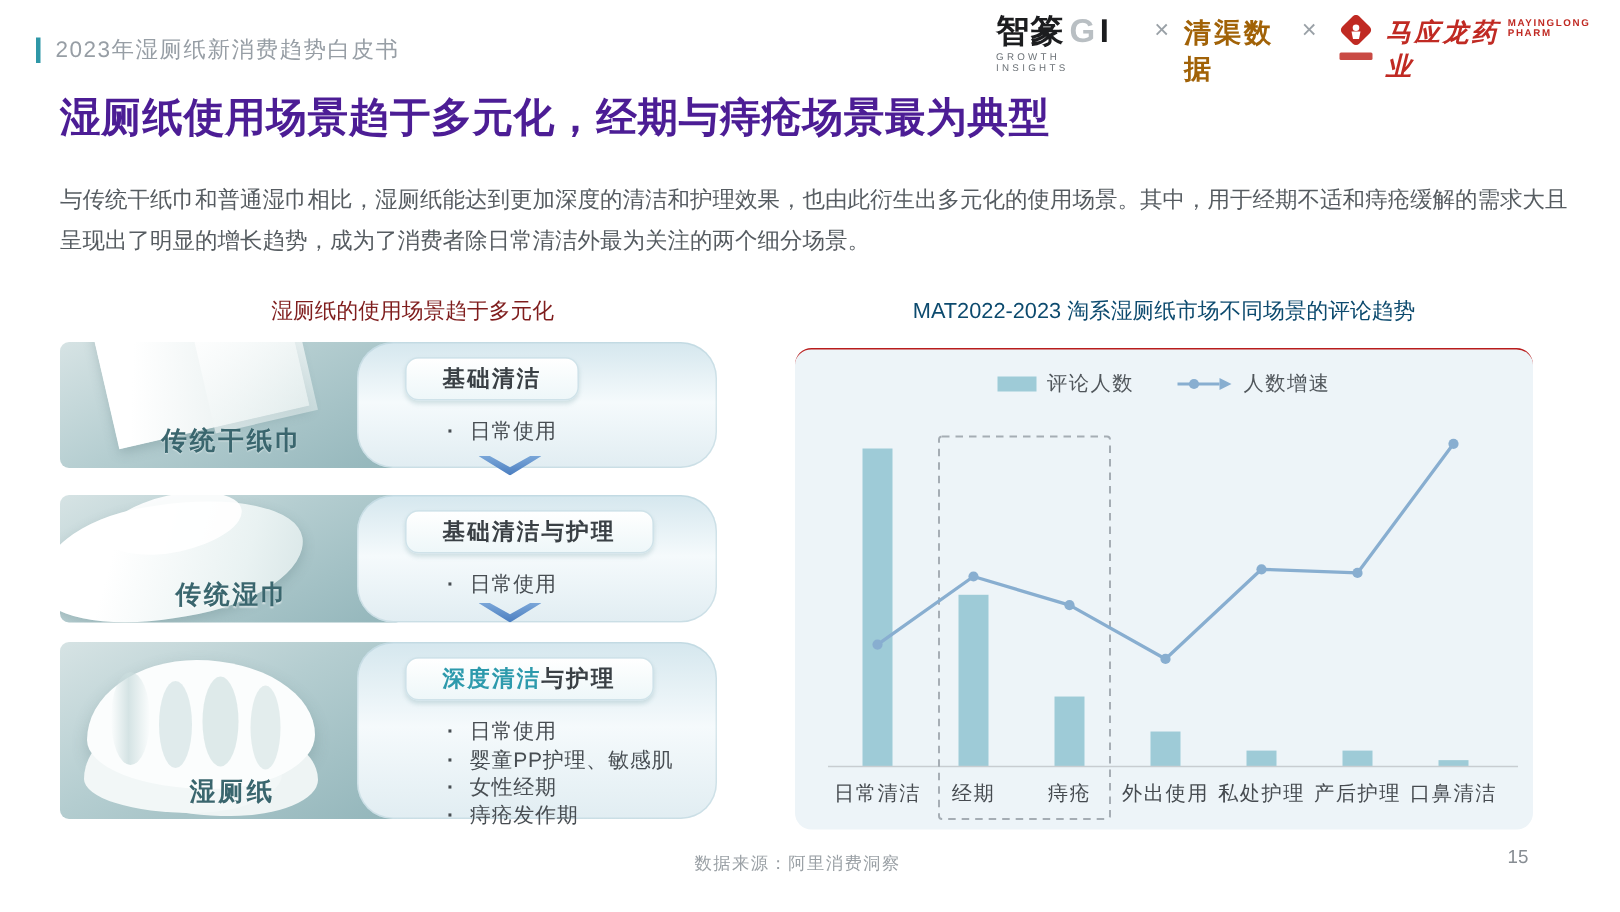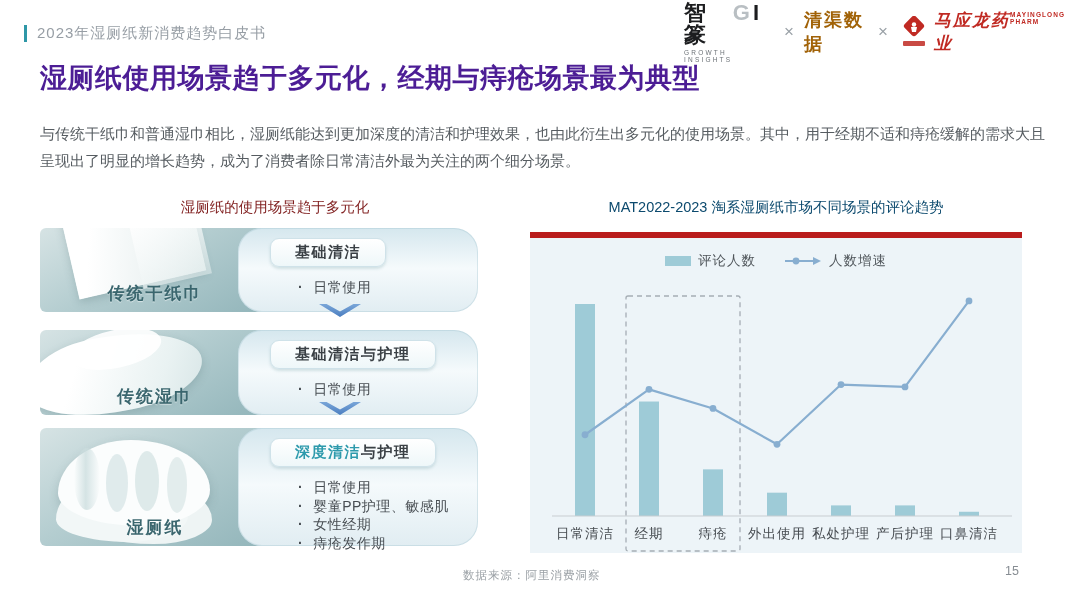--- a/index.html
+++ b/index.html
@@ -4,21 +4,21 @@
 <style>
   html,body{margin:0;padding:0;background:#e8e8e8;}
   .stage{
     position:relative;width:1080px;height:608px;margin:0 auto;
     background:#ffffff;overflow:hidden;
     font-family:"Liberation Sans","DejaVu Sans",sans-serif;
   }
   
   .hdr-tick{position:absolute;left:24px;top:25px;width:3px;height:17px;background:#2e97a7;}
   .hdr-crumb{position:absolute;left:37px;top:24px;font-size:15px;color:#979ea5;letter-spacing:1px;}
-  .logos{position:absolute;left:684px;top:10px;height:44px;display:flex;align-items:center;}
+  .logos{position:absolute;left:664px;top:10px;height:44px;display:flex;}
   .lg-zz{display:flex;flex-direction:column;align-items:flex-start;margin-right:14px;}
   .lg-zz-row{display:flex;align-items:baseline;font-weight:900;font-size:22px;line-height:22px;color:#1c1d1f;letter-spacing:1px;}
   .lg-zz-row .g{color:#b9bfc3;margin-left:3px;}
   .lg-zz-row .i{color:#1c1d1f;margin-left:2px;}
   .lg-zz-sub{font-size:6.5px;letter-spacing:2.2px;color:#6c7277;margin-top:3px;}
   .lg-x{font-size:17px;color:#9aa1a7;margin:0 10px;}
   .lg-qq{font-weight:900;font-size:18px;color:#a16207;letter-spacing:2px;}
   .lg-seal{margin:0 6px 0 2px;display:flex;flex-direction:column;align-items:center;}
   .lg-ml{display:flex;}
   .lg-ml-cn{font-weight:900;font-size:17px;color:#c02a23;letter-spacing:2px;font-style:italic;}
@@ -64,21 +64,21 @@
   .art-paper::before{content:"";position:absolute;left:18px;top:12px;width:152px;height:86px;
     background:#fbfdfd;border-radius:48% 52% 46% 54%/62% 58% 42% 38%;
     box-shadow:-12px 26px 0 -10px #f2f7f7,14px 30px 0 -12px #eef4f4,0 4px 10px rgba(80,110,115,.25);}
   .art-paper::after{content:"";position:absolute;left:34px;top:20px;width:26px;height:62px;
     background:linear-gradient(90deg,rgba(210,225,226,0) 0%,rgba(203,221,222,.8) 45%,rgba(255,255,255,0) 100%);
     border-radius:50%;
     box-shadow:30px 4px 0 -2px rgba(203,221,222,.55),60px 2px 0 -1px rgba(203,221,222,.6),90px 6px 0 -3px rgba(203,221,222,.5);}
   
   .chart-title{position:absolute;left:530px;top:198px;width:492px;text-align:center;font-size:14.5px;color:#0c4a6e;}
   .chart-panel{position:absolute;left:530px;top:232px;width:492px;height:321px;
-    background:#edf4f8;border-top:6px solid #b91c1c;box-sizing:border-box;}
+    background:#edf4f8;border-top:1px solid #b91c1c;box-sizing:border-box;border-radius:11px;}
   .legend{position:absolute;left:0;right:0;top:14px;display:flex;justify-content:center;align-items:center;gap:28px;}
   .leg-item{display:flex;align-items:center;gap:7px;font-size:13.5px;color:#50565b;letter-spacing:1px;}
   .leg-swatch{width:26px;height:10px;}
   .chart-svg{position:absolute;inset:0;}
   
   .foot-src{position:absolute;left:463px;top:568px;font-size:11.5px;color:#9aa0a5;letter-spacing:1px;}
   .foot-page{position:absolute;left:1005px;top:564px;font-size:12.5px;color:#878d93;}
 </style>
 </head>
 <body>

